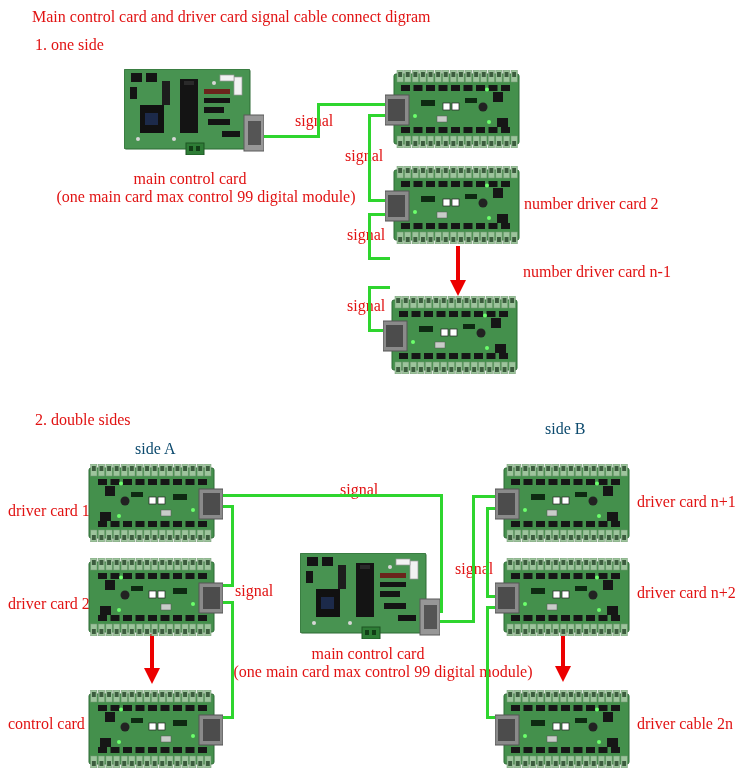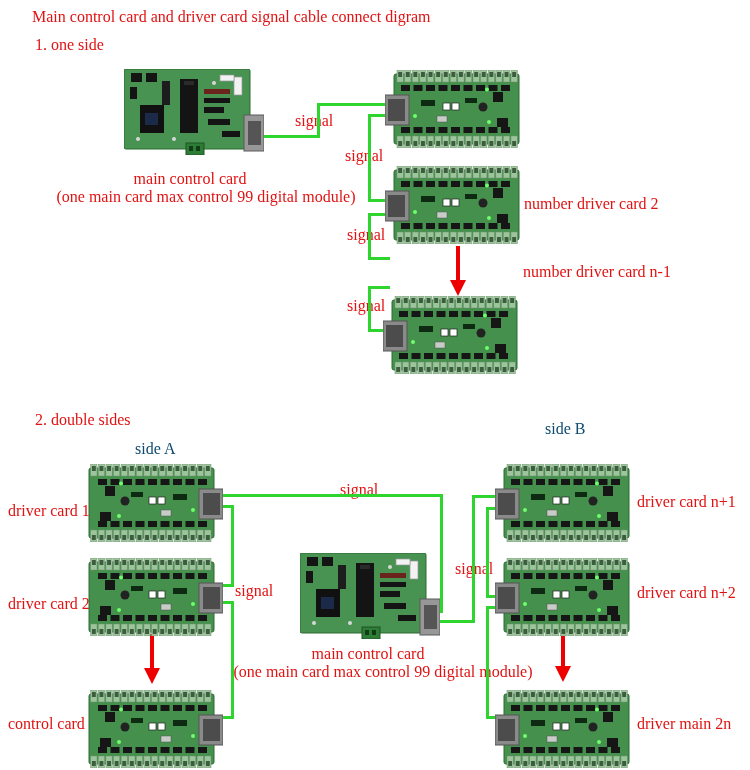--- a/index.html
+++ b/index.html
@@ -42,21 +42,21 @@
   <div class="lbl red" style="left:340px;top:481px">signal</div>
   <div class="lbl red" style="left:235px;top:582px">signal</div>
   <div class="lbl red" style="left:455px;top:560px">signal</div>
 
   <div class="lbl red" style="left:8px;top:502px">driver card 1</div>
   <div class="lbl red" style="left:8px;top:595px">driver card 2</div>
   <div class="lbl red" style="left:8px;top:715px">control card n</div>
 
   <div class="lbl red" style="left:637px;top:493px">driver card n+1</div>
   <div class="lbl red" style="left:637px;top:584px">driver card n+2</div>
-  <div class="lbl red" style="left:637px;top:715px">driver main 2n</div>
+  <div class="lbl red" style="left:637px;top:715px">driver cable 2n</div>
 
   <div class="lbl red ctr" style="left:268px;top:645px;width:200px">main control card</div>
   <div class="lbl red ctr" style="left:223px;top:663px;width:320px">(one main card max control 99 digital module)</div>
 
   <div id="wires">
       <div class="wire" style="left: 262px; top: 135px; width: 58px; height: 3px;"></div>
       <div class="wire" style="left: 317px; top: 103px; width: 3px; height: 35px;"></div>
       <div class="wire" style="left: 317px; top: 103px; width: 76px; height: 3px;"></div>
       <div class="wire" style="left: 368px; top: 114px; width: 24px; height: 3px;"></div>
       <div class="wire" style="left: 368px; top: 114px; width: 3px; height: 88px;"></div>

